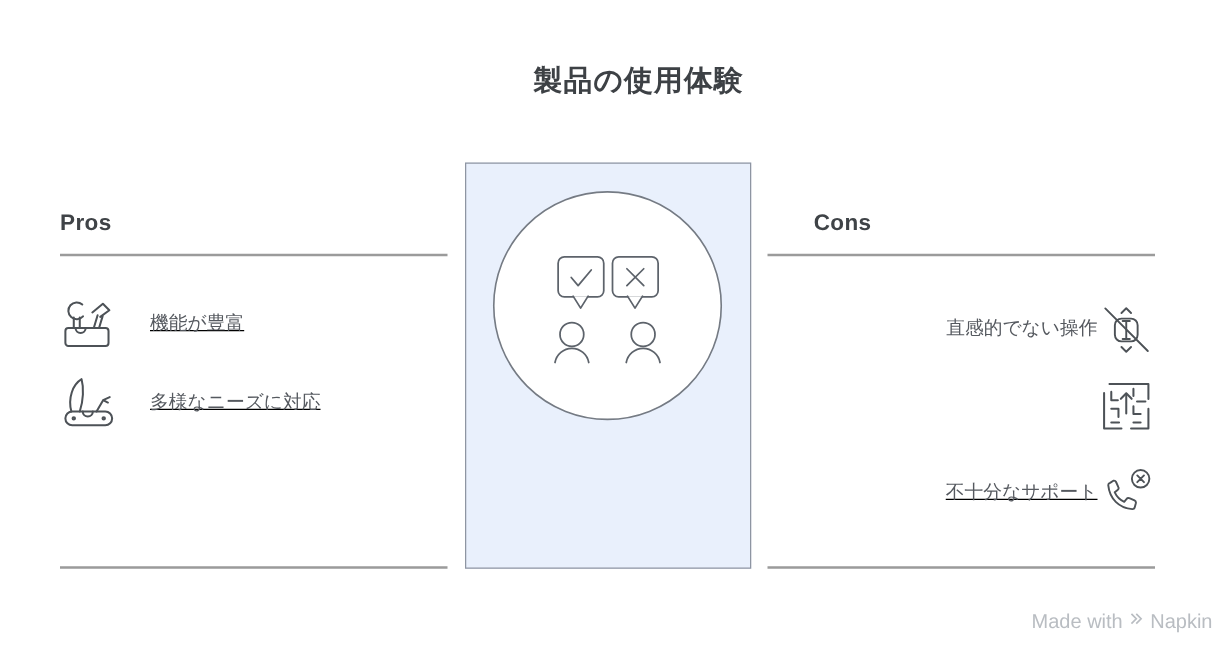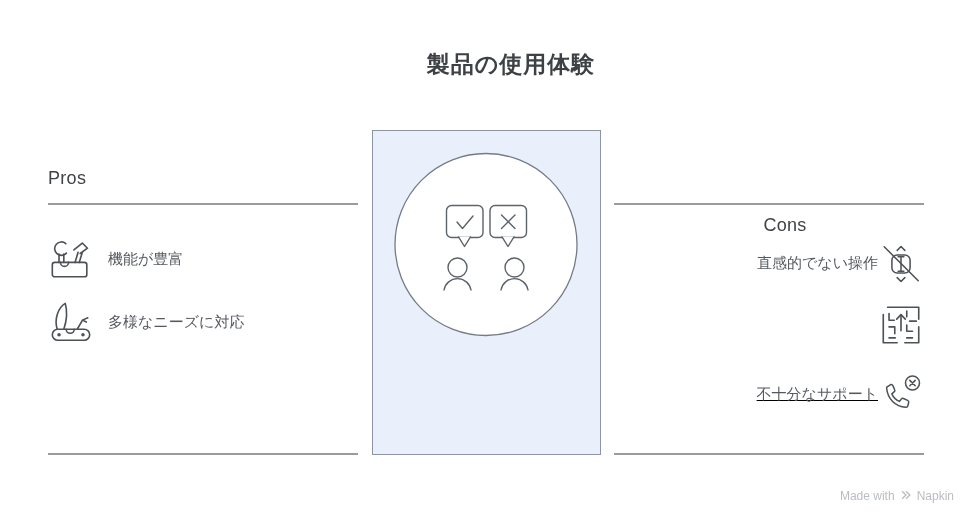--- a/index.html
+++ b/index.html
@@ -15,42 +15,42 @@
     top: 49px; left: 0; width: 972px;
     text-align: center;
     font-size: 23px; font-weight: bold;
     letter-spacing: 1px;
     color: var(--title-color, #3d4145);
     padding-left: 25px;
   }
 
   .col-head {
     top: 168px;
-    font-size: 18px; font-weight: normal;
+    font-size: 18px; font-weight: bold;
     letter-spacing: 0.3px;
     color: var(--heading-color, #3f4347);
   }
   .pros-head { left: 48px; }
-  .cons-head { left: 630px; width: 310px; text-align: center; margin-top: 47px; }
+  .cons-head { left: 651px; width: 310px; text-align: left; }
 
   .divider {
     height: 2px; width: 310px;
     background: var(--divider-color, #9b9b9b);
   }
 
   .item {
     display: flex; align-items: center;
     height: 47px;
   }
   .item .label {
     font-size: 15px;
     line-height: 1.35;
     color: var(--text-color, #55595f);
   }
-  .pros-item { left: 48px; gap: 14px; }
+  .pros-item { left: 48px; gap: 26px; text-decoration: underline; }
   .cons-item { right: 48px; gap: 0; justify-content: flex-end; }
   .cons-item .label { text-align: right; max-width: 176px; }
 
   svg.icon {
     flex: 0 0 auto;
     stroke: var(--icon-stroke, #4d5257);
     fill: none;
     stroke-linecap: round;
     stroke-linejoin: round;
   }
@@ -58,23 +58,23 @@
   .panel {
     left: 372px; top: 130px;
     width: 229px; height: 325px;
     background: var(--panel-fill, #e9f0fc);
     border: 1.5px solid var(--panel-border, #8e95a2);
     box-sizing: border-box;
   }
   .panel svg { position: absolute; left: 0; top: 0; }
 
   .footer {
-    right: 18px; top: 489px;
+    right: 2px; top: 489px;
     display: flex; align-items: flex-start; gap: 5px;
-    font-size: 12px;
+    font-size: 16px;
     color: var(--footer-color, #b9bdc2);
   }
   .footer svg { stroke: var(--footer-color, #b9bdc2); fill: none; }
 </style>
 </head>
 <body>
 
 <div class="abs title">製品の使用体験</div>
 
 <div class="abs col-head pros-head">Pros</div>

